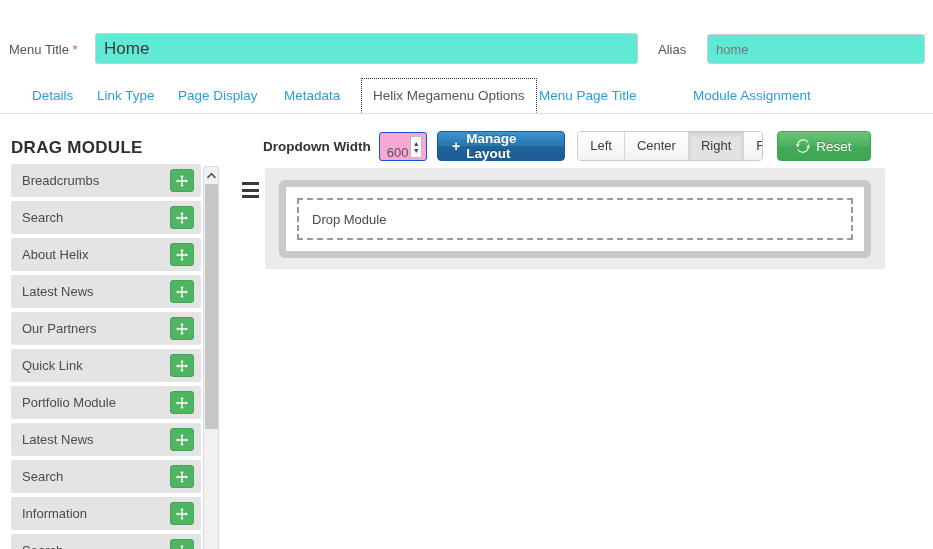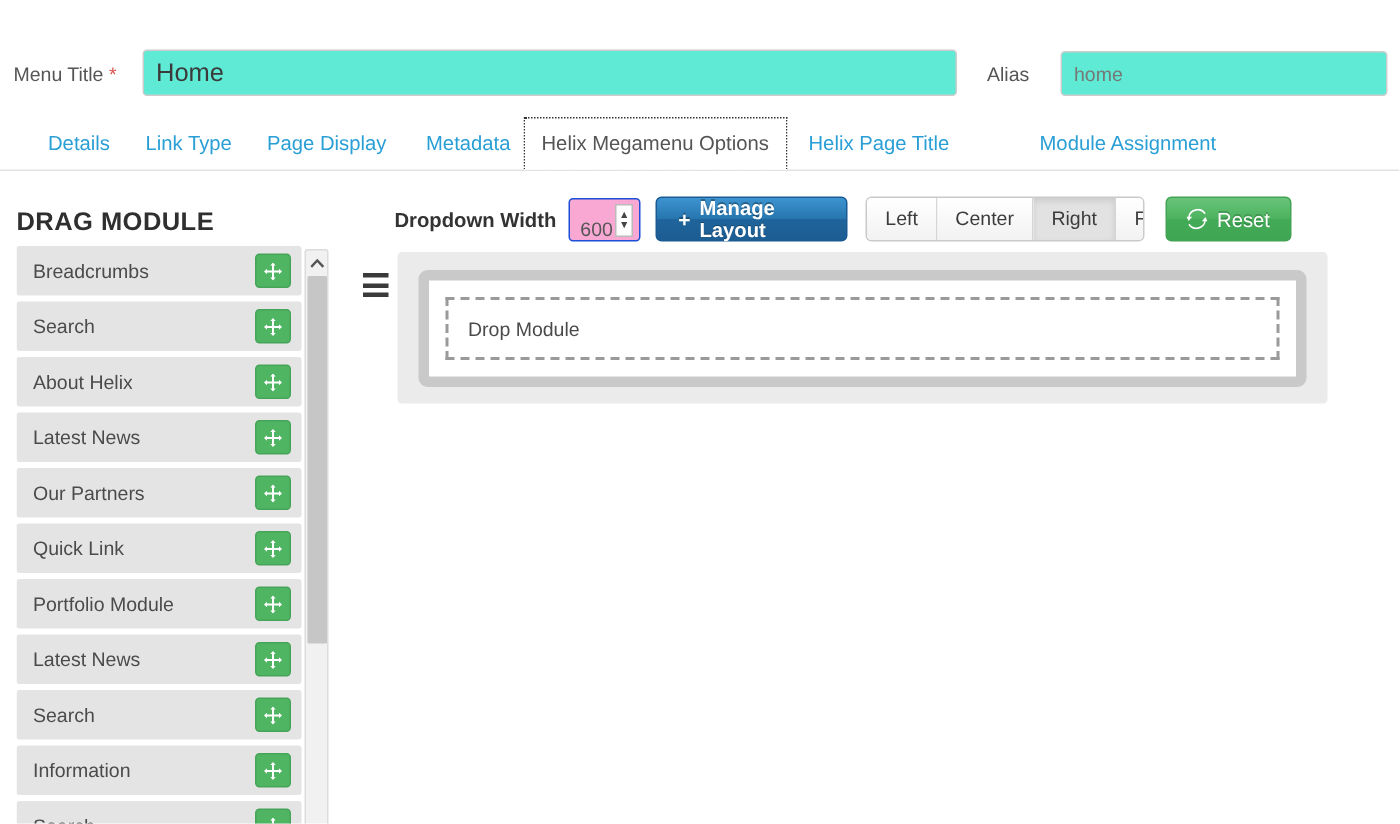--- a/index.html
+++ b/index.html
@@ -268,21 +268,21 @@
   }
   .align-btn:last-child { border-right: none; }
   .align-btn.active {
     background: #e2e2e2;
     box-shadow: inset 0 2px 4px rgba(0,0,0,.10);
   }
 
   #reset-btn {
     margin-left: 14px;
     height: 30px;
-    padding: 0 13px;
+    padding: 0 18px;
     border: 1px solid #43a354;
     border-radius: 4px;
     background: linear-gradient(to bottom, #68c47a 0%, #4cb25f 50%, #43ab57 51%, #3fa552 100%);
     color: #ffffff;
     font-size: 13.5px;
     display: flex;
     align-items: center;
     cursor: pointer;
     text-shadow: 0 -1px 0 rgba(0,0,0,.2);
   }
@@ -353,22 +353,22 @@
     <input id="menu-title-input" class="txt-input" type="text" value="Home" style="">
     <label id="alias-label" class="field-label">Alias</label>
     <input id="alias-input" class="txt-input" type="text" value="home" style="">
   </div>
 
   <div class="tabs" id="tabs">
       <div class="tab" style="left: 20px;"><span>Details</span></div>
       <div class="tab" style="left: 85px;"><span>Link Type</span></div>
       <div class="tab" style="left: 166px;"><span>Page Display</span></div>
       <div class="tab" style="left: 272px;"><span>Metadata</span></div>
-      <div class="tab active" style="left: 349px;"><span>Helix Megamenu Options</span></div>
-      <div class="tab" style="left: 527px;"><span>Helix Page Title</span></div>
+      <div class="tab active" style="left: 361px;"><span>Helix Megamenu Options</span></div>
+      <div class="tab" style="left: 527px;"><span>Menu Page Title</span></div>
       <div class="tab" style="left: 681px;"><span>Module Assignment</span></div>
     </div>
 
   <div id="drag-module-heading">DRAG MODULE</div>
 
   <div id="module-list-wrap">
       <div class="module-item">
         <span class="module-name">Breadcrumbs</span>
         <span class="module-drag-btn">
           <svg width="12" height="12" viewBox="0 0 16 16">

